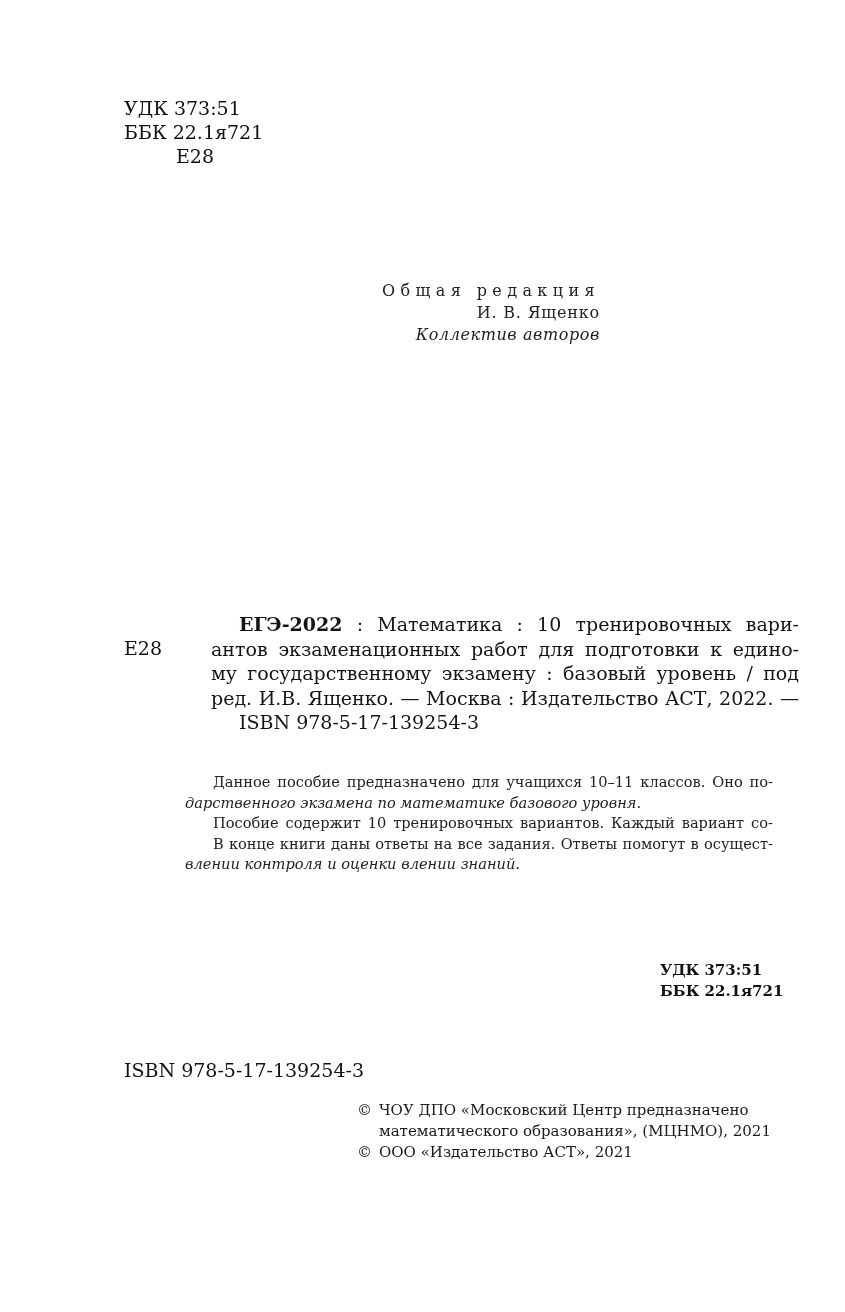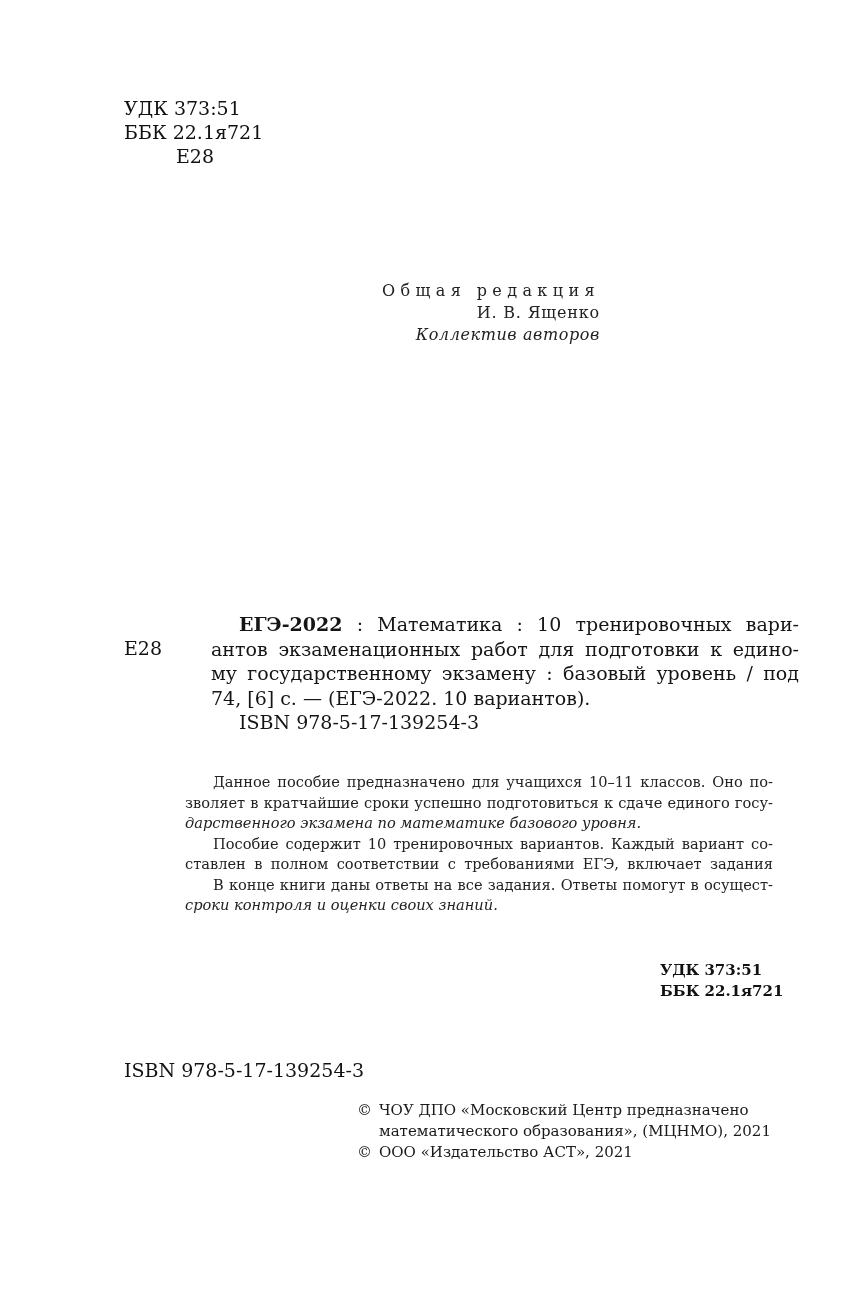--- a/index.html
+++ b/index.html
@@ -101,32 +101,30 @@
   <span class="name">И. В. Ященко</span>
   <span class="authors">Коллектив авторов</span>
 </div>
 
 <div class="abs cat-mark">Е28</div>
 
 <div class="abs biblio">
   <span class="line first"><b>ЕГЭ-2022</b><span> : Математика : 10 тренировочных вари-</span></span>
   <span class="line">антов экзаменационных работ для подготовки к едино-</span>
   <span class="line">му государственному экзамену : базовый уровень / под</span>
-  <span class="line last">74, [6] с. — (ЕГЭ-2022. 10 вариантов).</span>
+  <span class="line">ред. И.В. Ященко. — Москва : Издательство АСТ, 2022. —</span>
   <span class="line isbn-line">ISBN 978-5-17-139254-3</span>
 </div>
 
 <div class="abs abstract">
   <span class="line indent">Данное пособие предназначено для учащихся 10–11 классов. Оно по-</span>
-  <span class="line">зволяет в кратчайшие сроки успешно подготовиться к сдаче единого госу-</span>
   <span class="line last">дарственного экзамена по математике базового уровня.</span>
   <span class="line indent">Пособие содержит 10 тренировочных вариантов. Каждый вариант со-</span>
-  <span class="line">ставлен в полном соответствии с требованиями ЕГЭ, включает задания</span>
   <span class="line indent">В конце книги даны ответы на все задания. Ответы помогут в осущест-</span>
-  <span class="line last">сроки контроля и оценки своих знаний.</span>
+  <span class="line last">влении контроля и оценки влении знаний.</span>
 </div>
 
 <div class="abs udk-bottom">
   <span class="line">УДК 373:51</span>
   <span class="line">ББК 22.1я721</span>
 </div>
 
 <div class="abs isbn-bottom">ISBN 978-5-17-139254-3</div>
 
 <div class="abs copyright">

